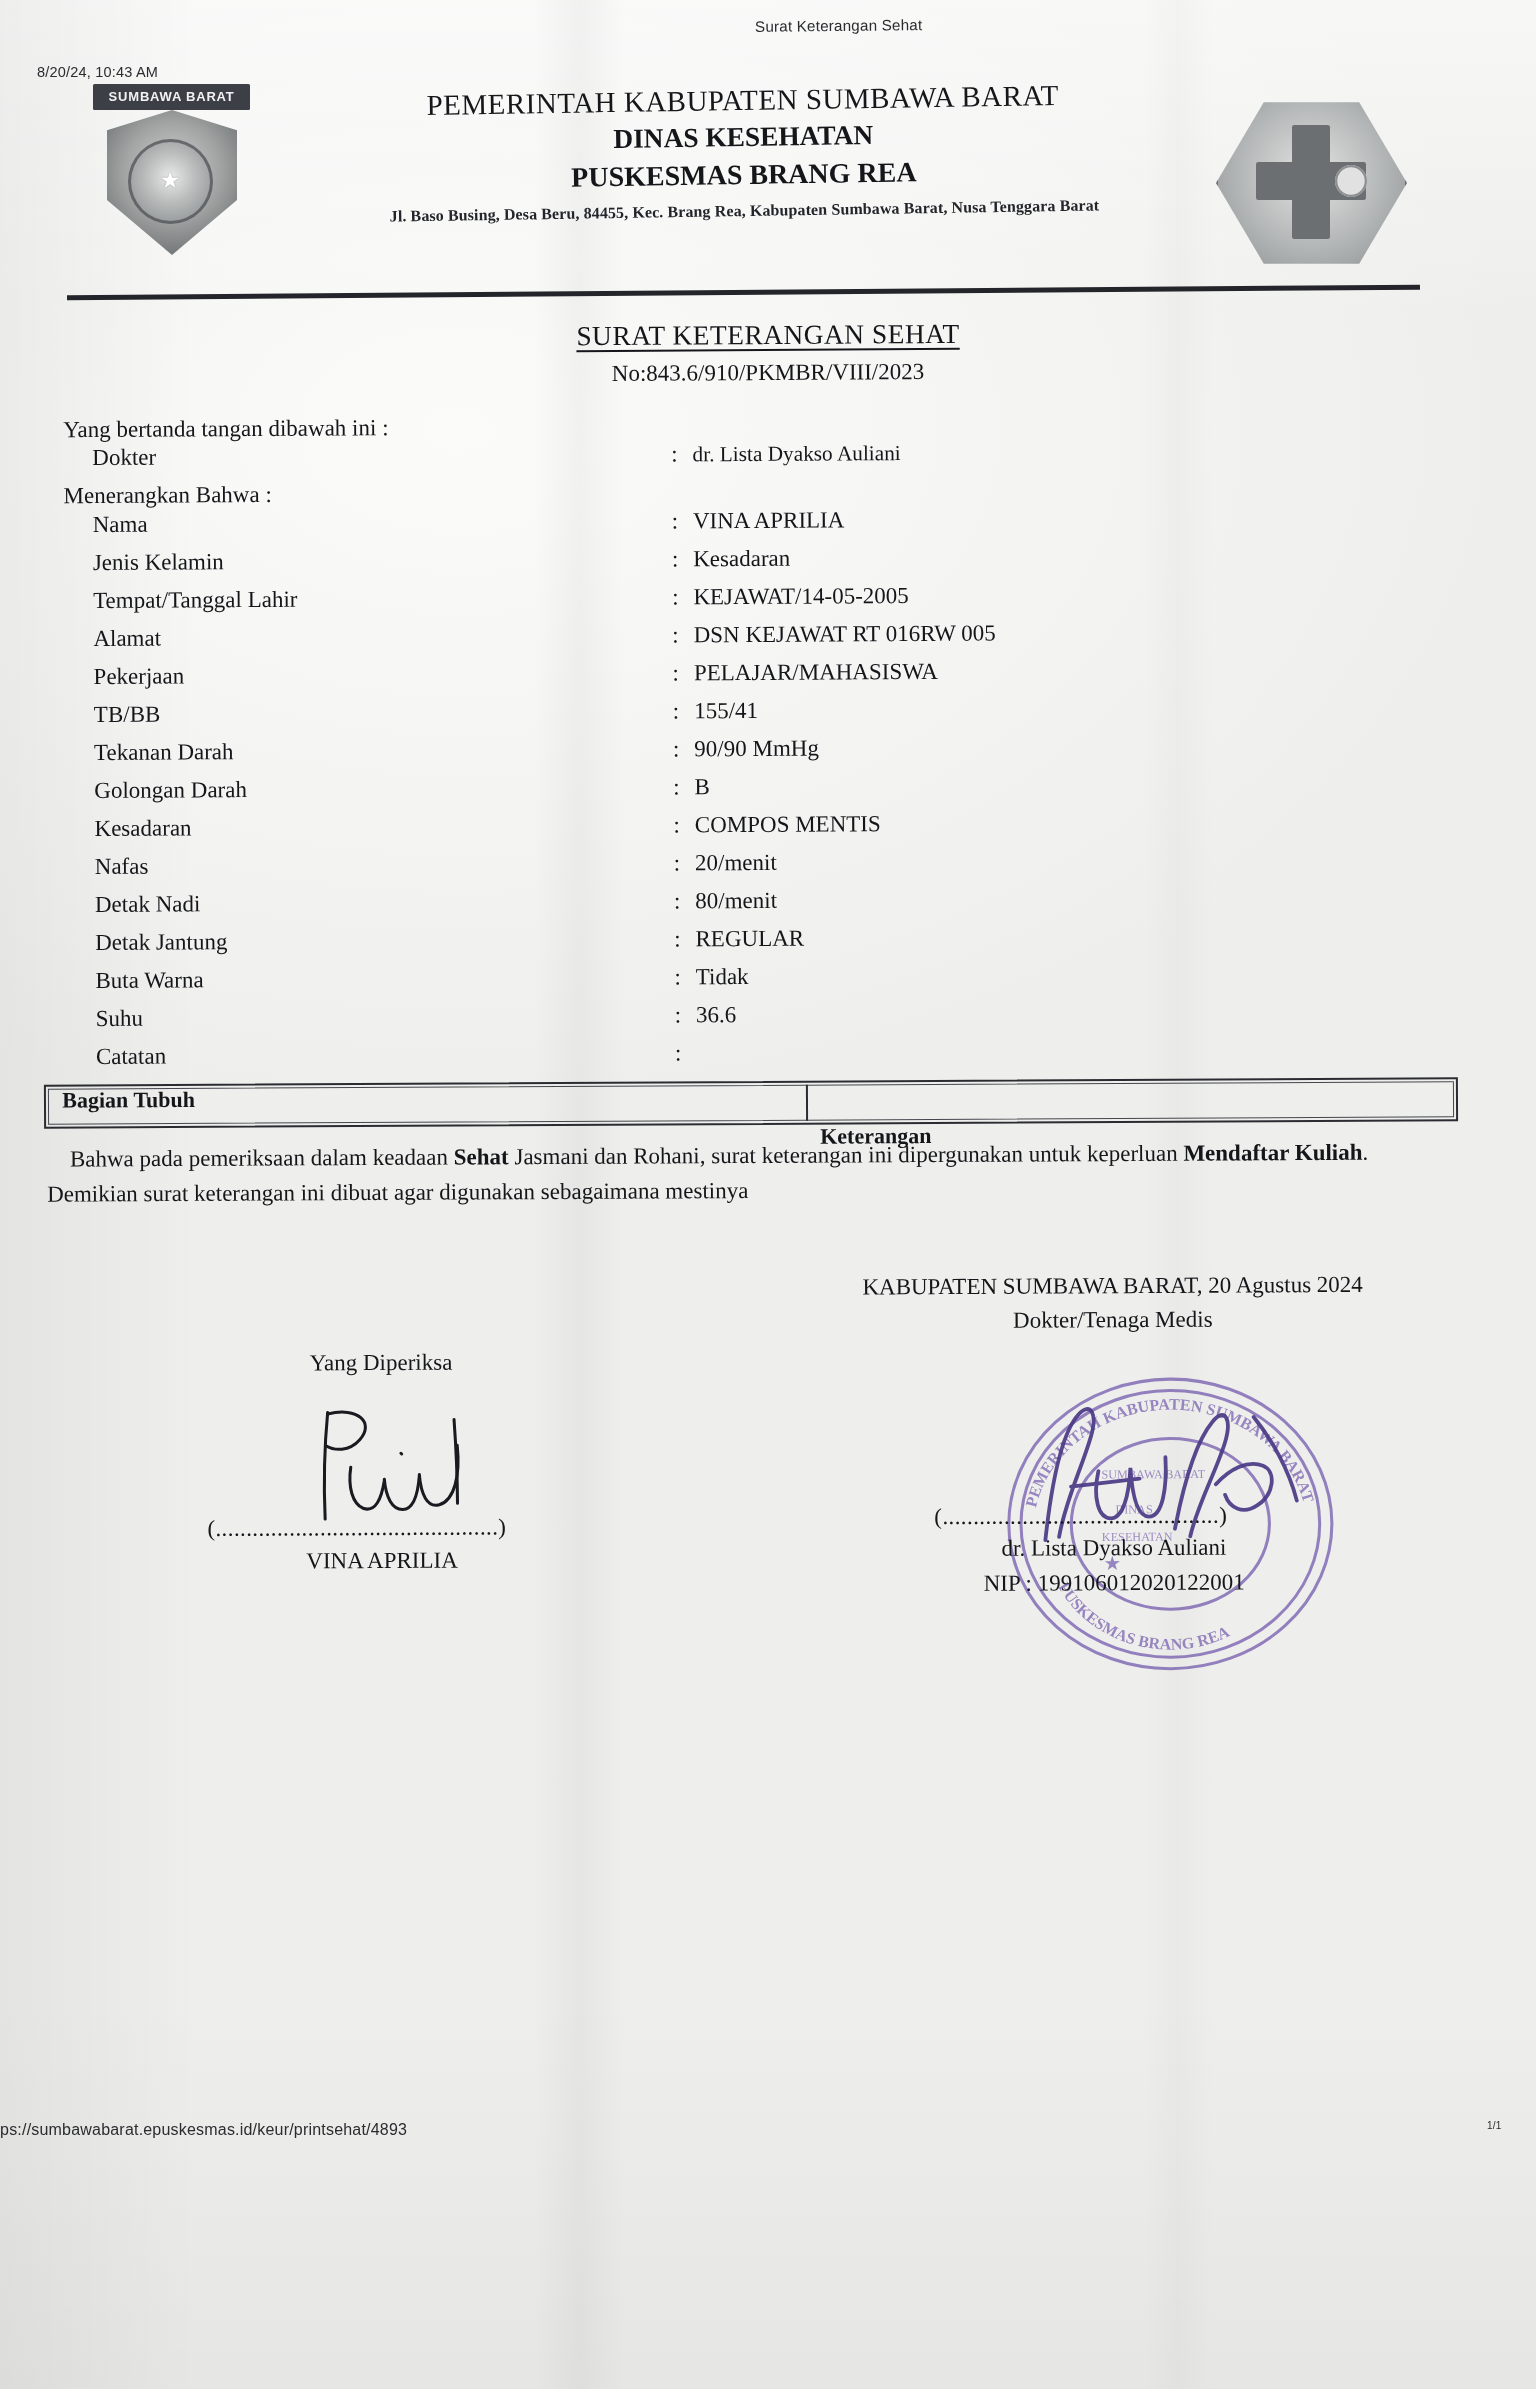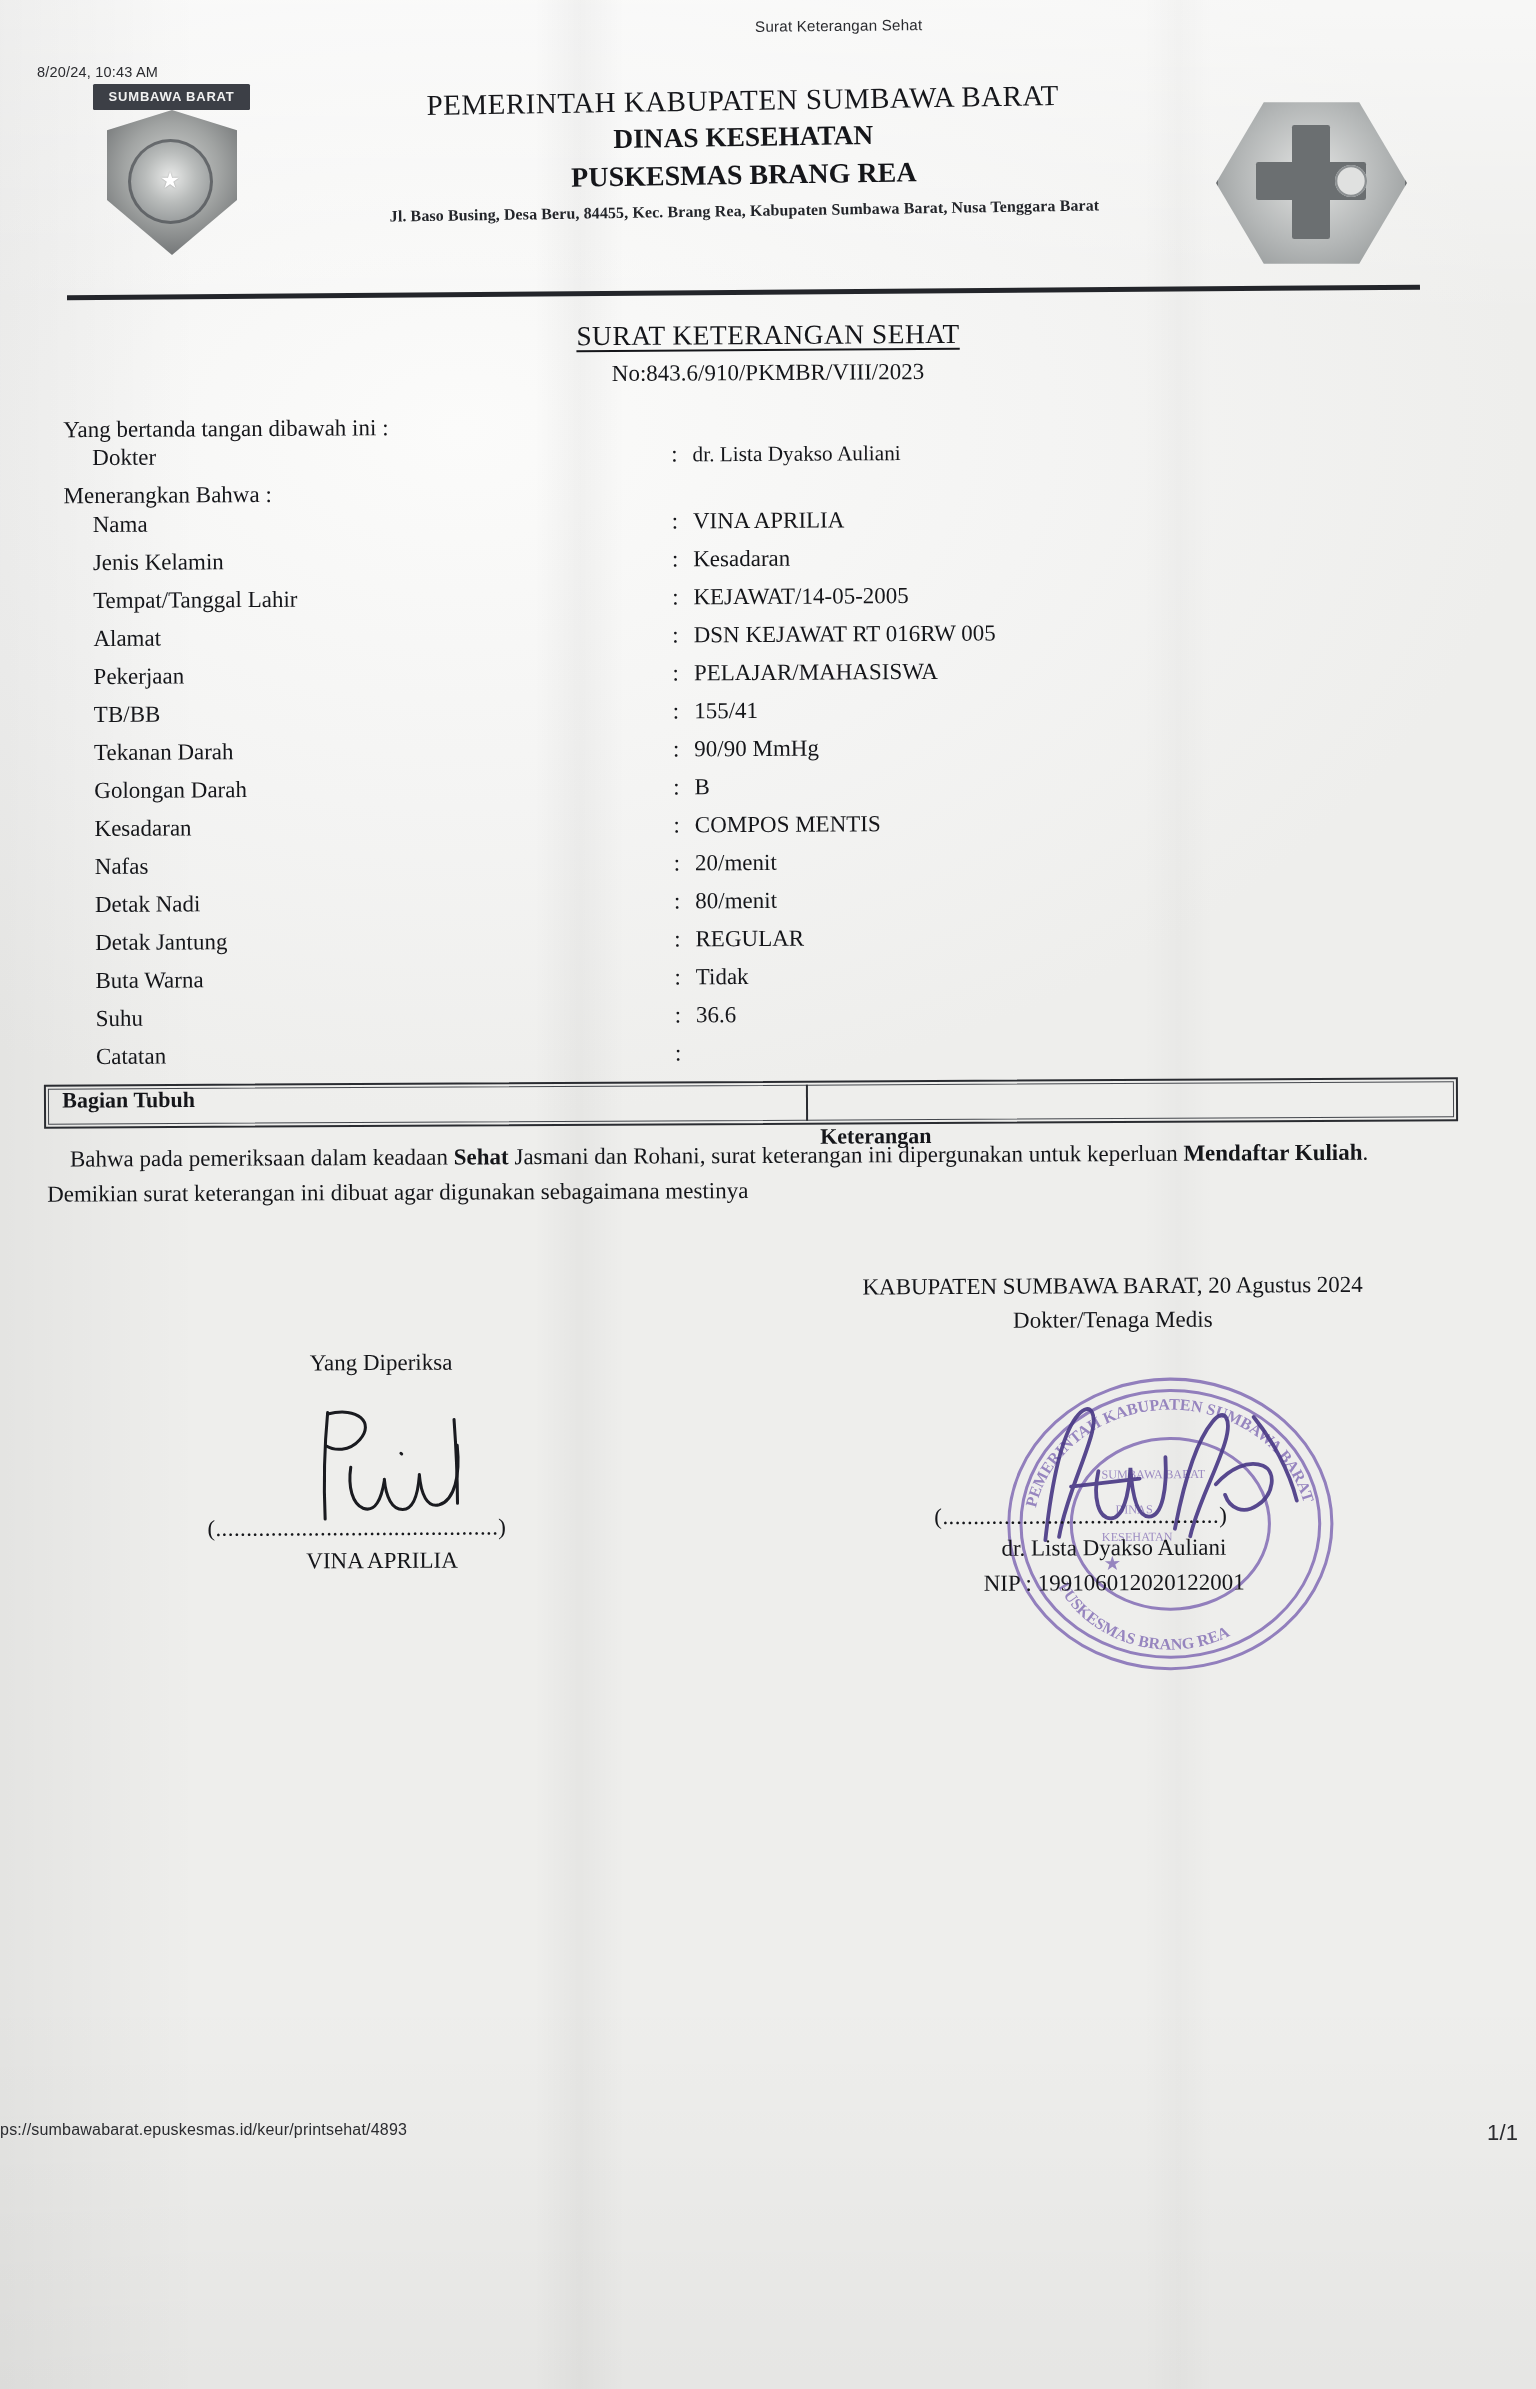--- a/index.html
+++ b/index.html
@@ -53,21 +53,21 @@
   .print-meta {
     position: absolute;
     font-family: "Liberation Sans", sans-serif;
     font-size: 14.5px;
     color: #2b2c30;
     letter-spacing: 0.2px;
   }
   #print-date { left: 37px; top: 24.4px; margin-top: 40px; }
   #print-title { left: 755px; top: 17px; font-size: 15.2px; transform: rotate(-0.6deg); }
   #print-url { left: -4.6px; top: 2121px; font-size: 16px; }
-  #print-page { left: 1487px; top: 2120px; font-size: 22px; }
+  #print-page { left: 1487px; top: 2120px; font-size: 10px; }
 
   
   #letterhead {
     position: absolute;
     left: 0; top: 61px; width: 1536px; height: 206px;
   }
   #logo-left {
     position: absolute;
     left: 84px; top: 23px;
     width: 175px; height: 175px;

